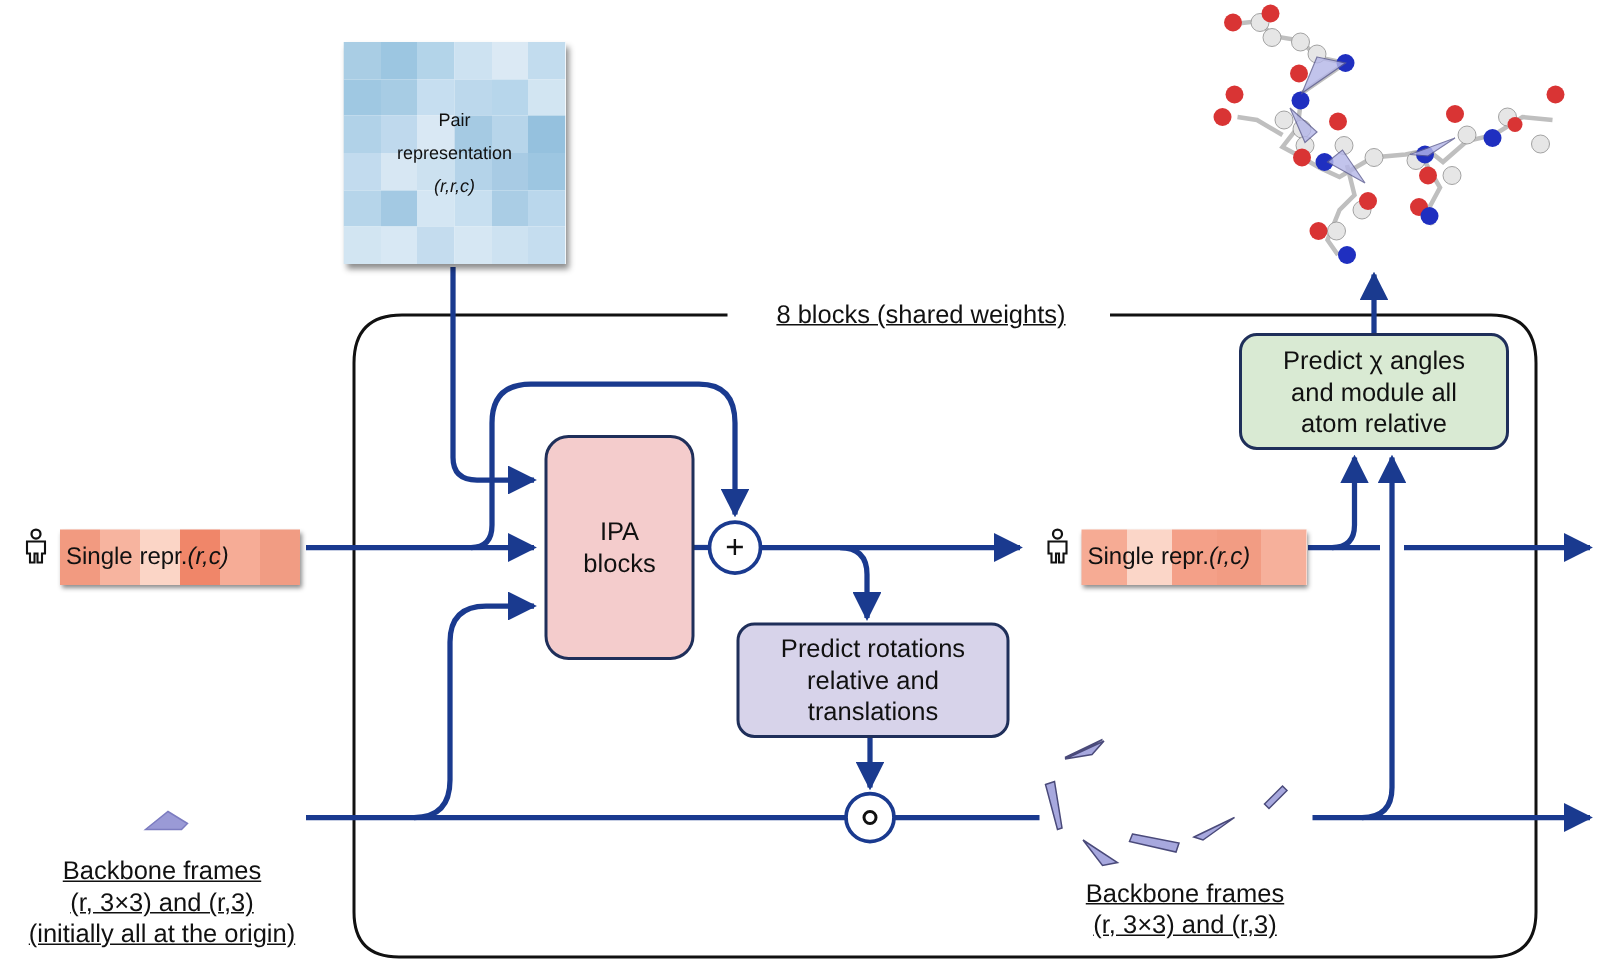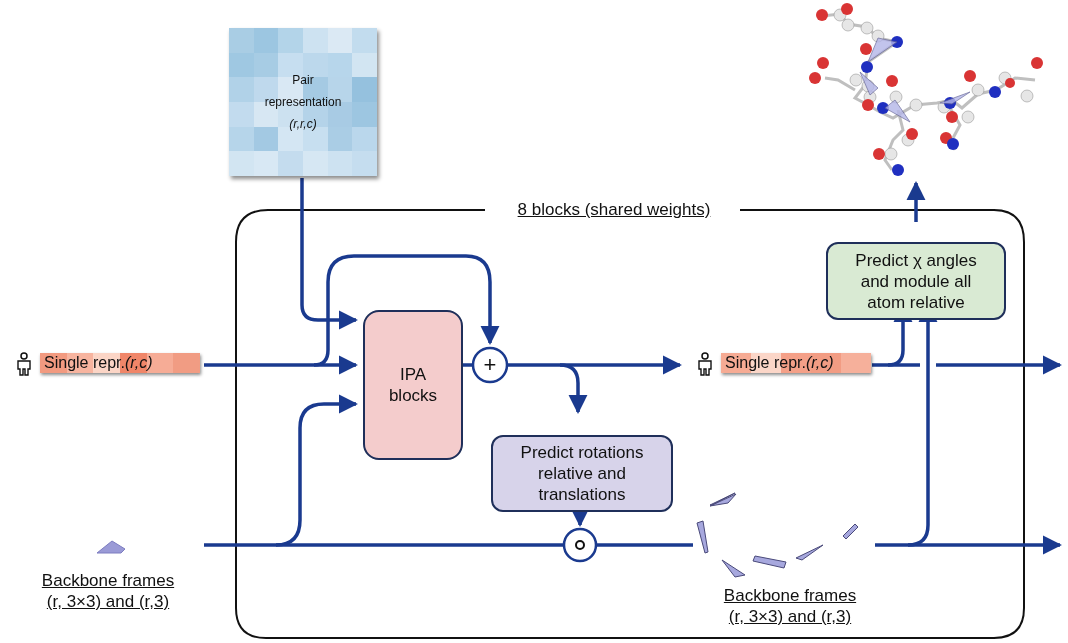--- a/index.html
+++ b/index.html
@@ -2,28 +2,28 @@
 <html><head>
 <meta charset="utf-8">
 <style>
   html, body { margin:0; padding:0; background:#ffffff; }
   body { width:1068px; height:643px; position:relative; overflow:hidden;
          font-family:"Liberation Sans", sans-serif; color:#111; }
   svg.main { position:absolute; left:0; top:0; }
   .lbl { position:absolute; text-align:center; font-size:17px; line-height:21px; color:#111;text-decoration:underline; }
   .box { position:absolute; border:2px solid #1f2f5a; border-radius:16px;
          display:flex; align-items:center; justify-content:center; text-align:center;
-         font-size:17px; line-height:21px; box-sizing:border-box;margin-top:20px; }
+         font-size:17px; line-height:21px; box-sizing:border-box; }
   .pair { position:absolute; left:229px; top:28px; width:148px; height:148px;
           box-shadow:2px 3px 4px rgba(0,0,0,0.45); overflow:hidden; }
   .pair .grid { position:absolute; inset:0; display:grid;
                 grid-template-columns:repeat(6,1fr); grid-template-rows:repeat(6,1fr); }
   .pair .txt { position:absolute; inset:0; display:flex; flex-direction:column;
                align-items:center; justify-content:center; font-size:12px; line-height:22px; }
-  .single { position:absolute; height:20px; display:flex; align-items:center;
+  .single { position:absolute; height:37px; display:flex; align-items:center;
             box-shadow:1px 2px 3px rgba(0,0,0,0.45); font-size:16px; padding:0 4px;
             box-sizing:border-box; white-space:nowrap; }
   .person { position:absolute; width:18px; height:24px; }
 </style>
 </head>
 <body>
 
 <svg class="main" width="1068" height="643" viewBox="0 0 1068 643">
   <defs>
     <marker id="ah" viewBox="0 0 10 10" refX="9" refY="5" markerWidth="5.5" markerHeight="5.5" orient="auto">
@@ -223,18 +223,19 @@
   <path d="M3,9 L15,9 L15,17 L13,17 L13,23 L10,23 L10,17 L8,17 L8,23 L5,23 L5,17 L3,17 Z" fill="none" stroke="#111" stroke-width="1.4"></path>
 </svg>
 <div class="single" id="single-out" style="left: 721px; top: 353px; width: 150px; background: linear-gradient(to right, rgb(246, 171, 148) 0%, rgb(246, 171, 148) 20%, rgb(251, 214, 200) 20%, rgb(251, 214, 200) 40%, rgb(244, 160, 136) 40%, rgb(244, 160, 136) 60%, rgb(242, 156, 131) 60%, rgb(242, 156, 131) 80%, rgb(246, 176, 155) 80%, rgb(246, 176, 155) 100%);">
   <span style="position:relative;">Single repr. </span>
     <i style="position:relative;">(r,c)</i>
 </div>
 
 <div class="lbl" style="left:0px; top:570px; width:216px;">
   <div>Backbone frames</div>
   <div>(r, 3×3) and (r,3)</div>
+  <div>(initially all at the origin)</div>
 </div>
 
 <div class="lbl" style="left:680px; top:585px; width:220px;">
   <div>Backbone frames</div>
   <div>(r, 3×3) and (r,3)</div>
 </div>
 
 </body></html>

